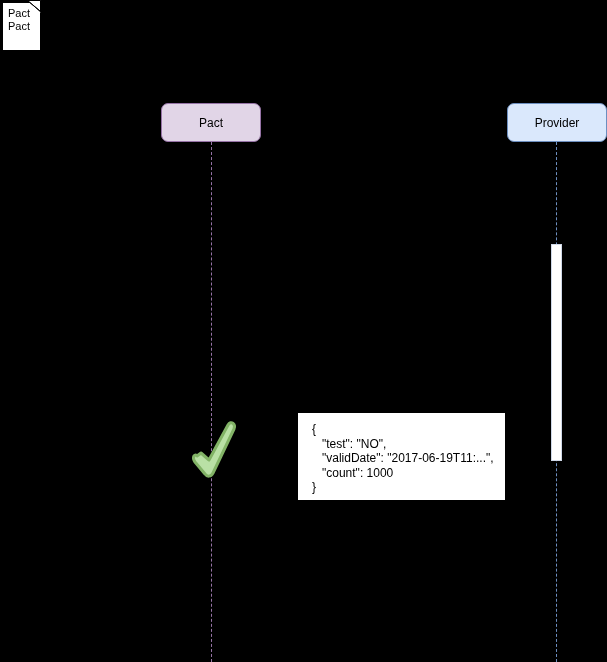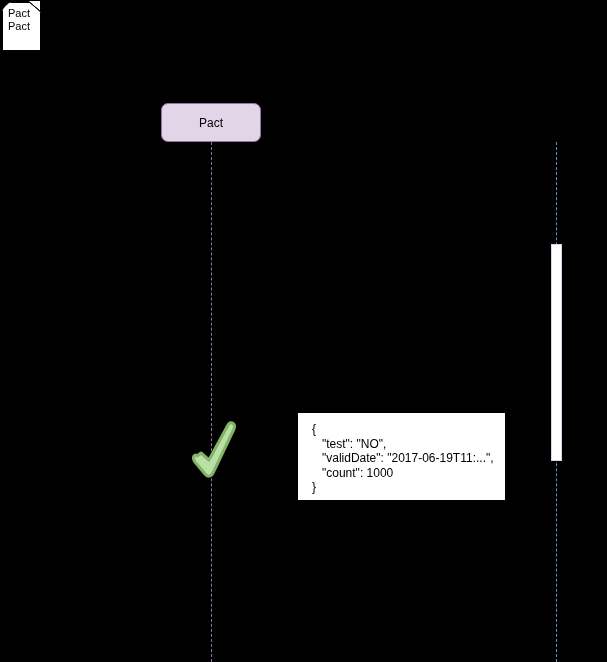--- a/index.html
+++ b/index.html
@@ -7,21 +7,20 @@
     padding: 0;
     background: #000000;
   }
   #canvas {
     position: relative;
     width: 607px;
     height: 662px;
     background: #000000;
     overflow: hidden;
     font-family: "Liberation Sans", sans-serif;
-    border-radius: 20px;
   }
 
   
   .note {
     position: absolute;
     left: 2px;
     top: 2px;
     width: 39px;
     height: 49px;
     background: #ffffff;
@@ -144,20 +143,23 @@
     <path d="M0.5 0.5 L13.5 11.5 L13.5 0.5 Z" fill="#ffffff" stroke="#000000" stroke-width="1"></path>
     <path d="M0.5 0.5 L13.5 11.5" stroke="#000000" stroke-width="1" fill="none"></path>
   </svg>
 
   <div class="lifeline lifeline-pact"></div>
   <div class="lifeline lifeline-provider"></div>
 
   <div class="participant participant-pact">
     <span>Pact</span>
   </div>
+  <div class="participant participant-provider">
+    <span>Provider</span>
+  </div>
 
   <div class="activation"></div>
 
   <svg class="checkmark" viewBox="0 0 52 66" xmlns="http://www.w3.org/2000/svg">
     <path d="M9 41 C6 38 4 43 7 47 L17 59 C19 62 23 62 25 58 L46 14 C48 9 43 5 40 10 L21 45 L13 38 Z" fill="#b9e0a5" stroke="#82b366" stroke-width="3" stroke-linejoin="round" stroke-linecap="round"></path>
   </svg>
 
   <div class="json-box">
     <span class="json-line">{</span>
     <span class="json-line">   "test": "NO",</span>

